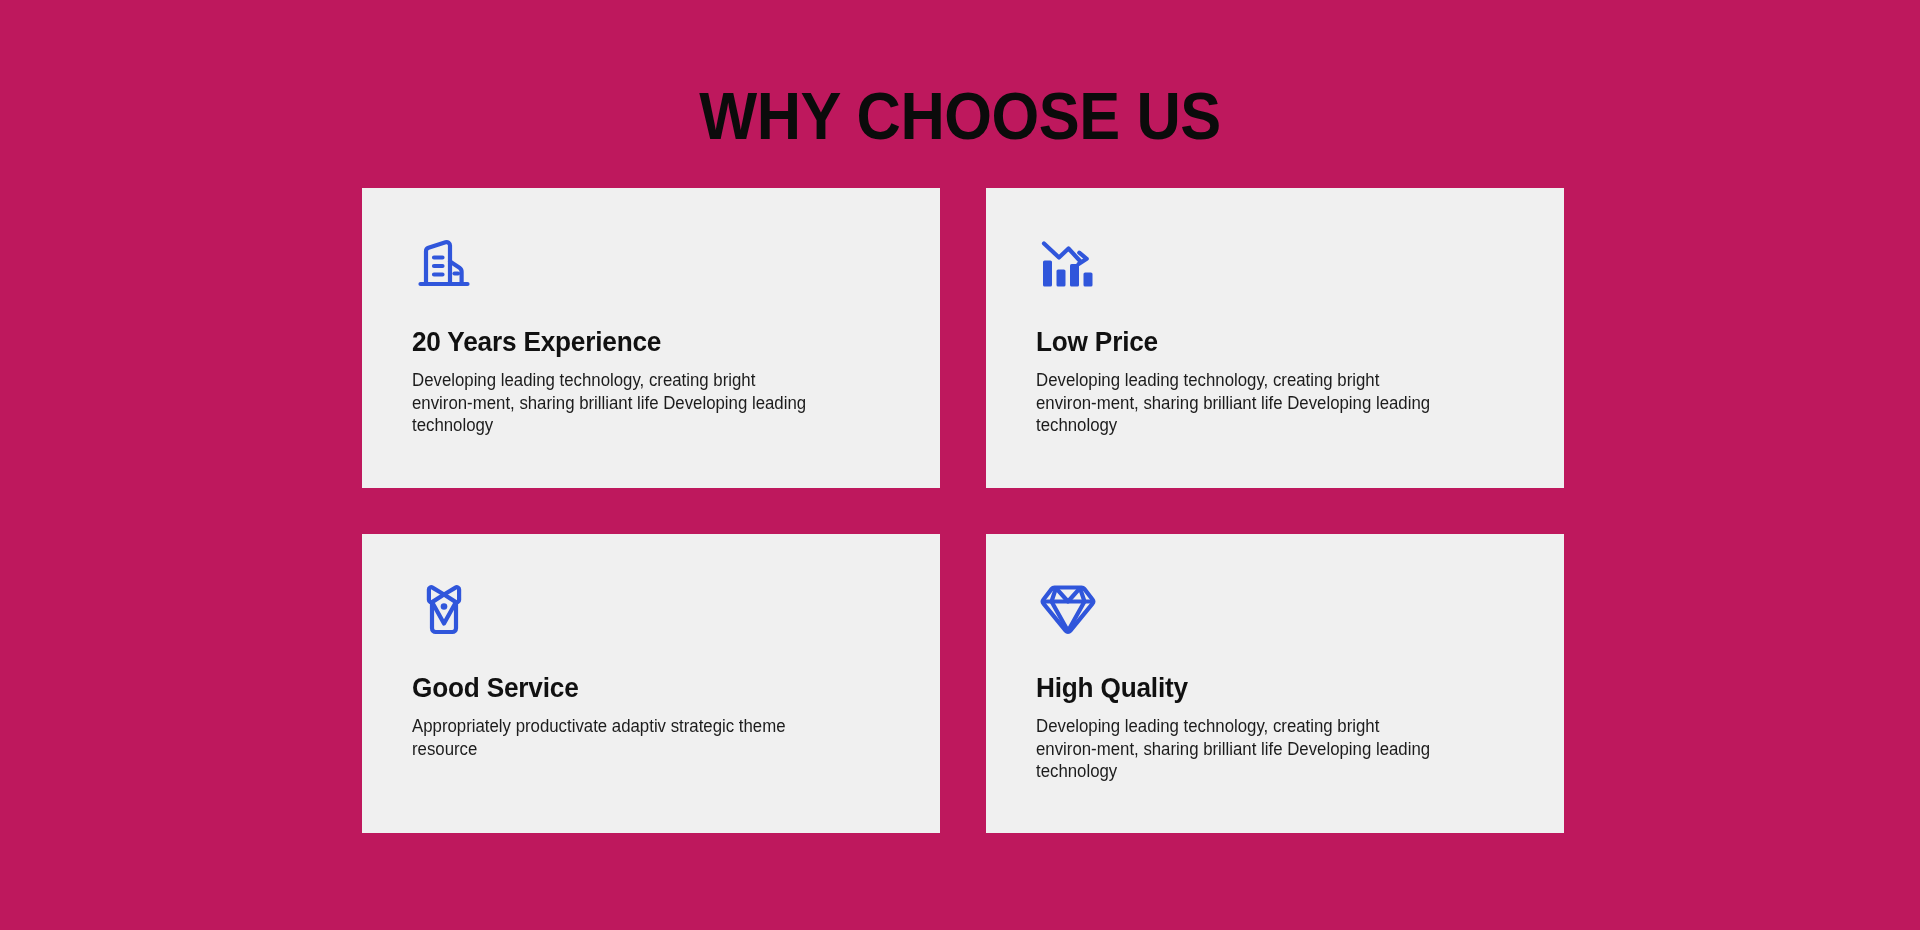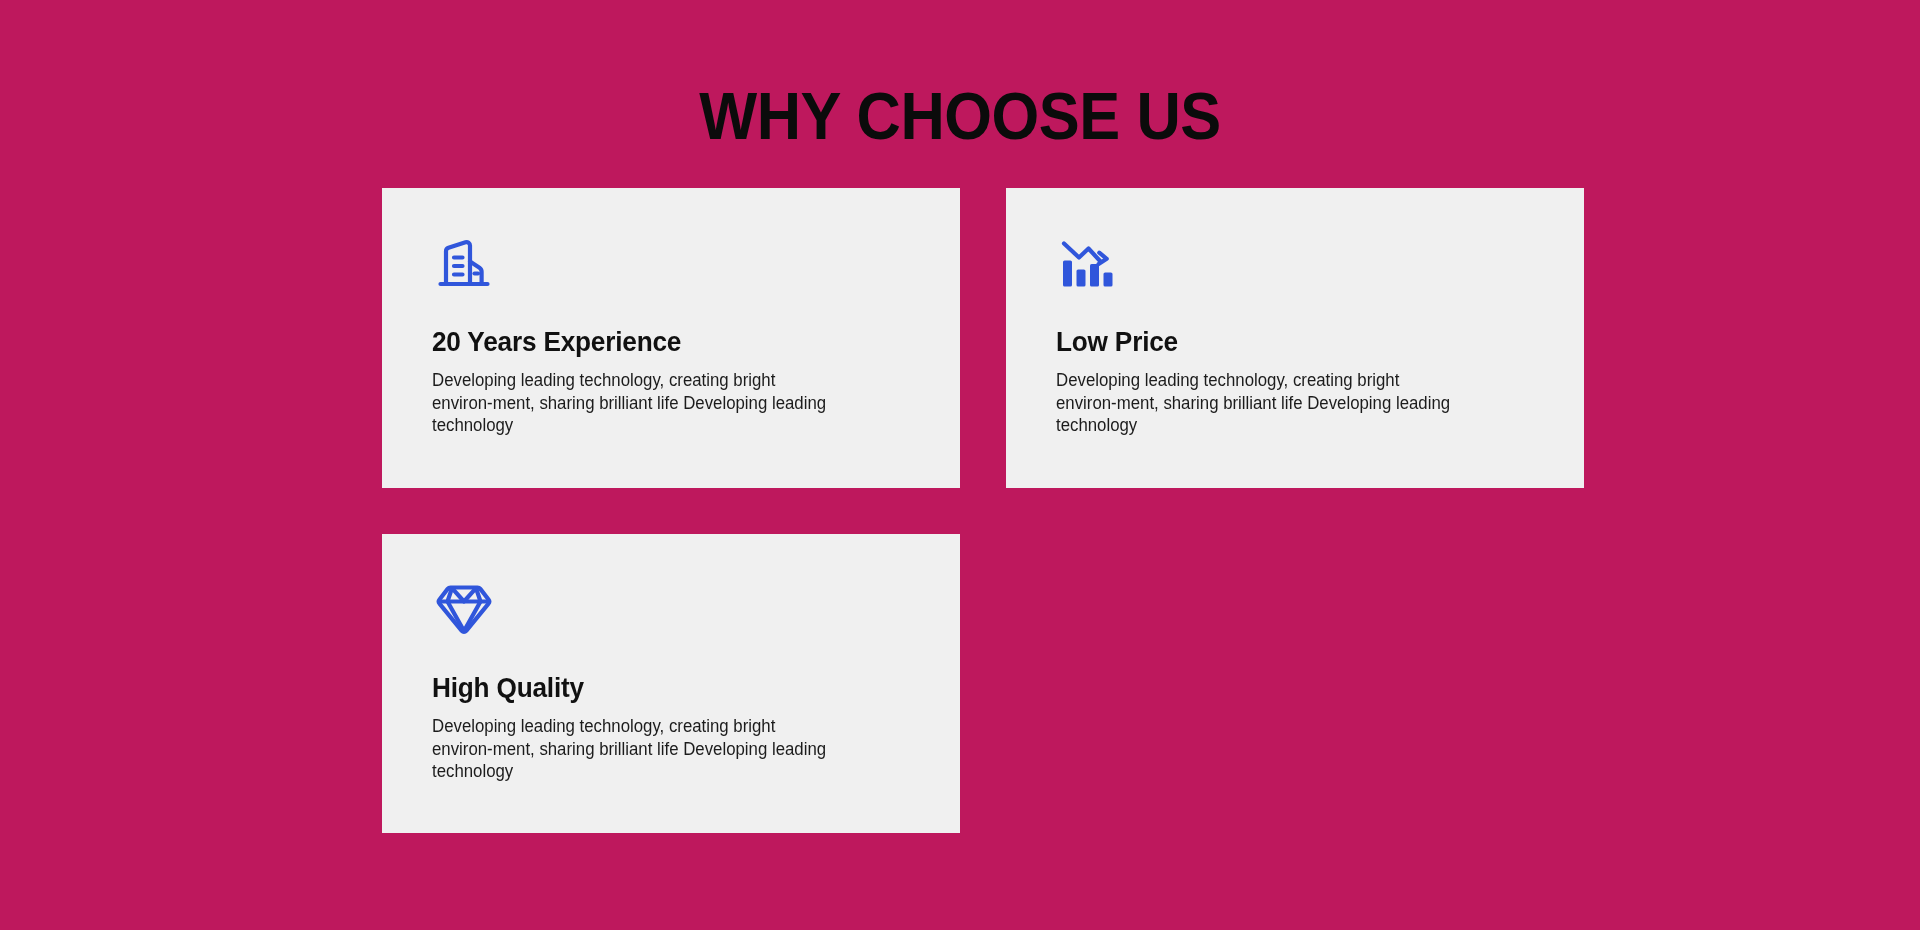--- a/index.html
+++ b/index.html
@@ -24,21 +24,21 @@
     font-size:66px;
     line-height:76px;
     letter-spacing:-0.5px;
     color:#0b0b0b;
     transform:scaleX(0.93);
     transform-origin:center top;
     white-space:nowrap;
   }
   .grid {
     position:absolute;
-    left:382px; top:188px;
+    left:362px; top:188px;
     width:1254px;
     display:grid;
     grid-template-columns:578px 578px;
     grid-template-rows:300px 299px;
     column-gap:42px;
     row-gap:45px;
     gap:46px;
   }
   .card {
     background:#f0f0f0;
@@ -105,20 +105,33 @@
           <rect x="34" y="32" width="9" height="22.5" rx="1.6" fill="#3056db"></rect>
           <rect x="47.5" y="40.5" width="9" height="14" rx="1.6" fill="#3056db"></rect>
           <path d="M8 11.5l15 14 9.5-9 12 13" stroke="#3056db" stroke-width="4.2" stroke-linecap="round" stroke-linejoin="round"></path>
           <path d="M46 24.5l-1.5 9.5 9.5-1.5" stroke="#3056db" stroke-width="4.2" stroke-linecap="round" stroke-linejoin="round" transform="rotate(-132 46 29)"></path>
         </svg>
       </span>
       <div class="card-title">Low Price</div>
       <div class="card-desc">Developing leading technology, creating bright environ-ment, sharing brilliant life Developing leading technology</div>
     </div>
 
+    <div class="card">
+      <span class="card-icon">
+        <svg viewBox="0 0 64 64" fill="none" xmlns="http://www.w3.org/2000/svg">
+          <path d="M32 16.5L20.5 9.6c-1.6-1-3.6.2-3.6 2v10.3c0 1.8 2 3 3.6 2L32 16.5z" stroke="#3056db" stroke-width="4.2" stroke-linejoin="round"></path>
+          <path d="M32 16.5l11.5-6.9c1.6-1 3.6.2 3.6 2v10.3c0 1.8-2 3-3.6 2L32 16.5z" stroke="#3056db" stroke-width="4.2" stroke-linejoin="round"></path>
+          <path d="M20 24.5v25.8c0 2.1 1.7 3.7 3.7 3.7h16.6c2 0 3.7-1.6 3.7-3.7V24.5" stroke="#3056db" stroke-width="4.2" stroke-linecap="round" stroke-linejoin="round"></path>
+          <path d="M20.3 24.4L32 45.5l11.7-21.1" stroke="#3056db" stroke-width="4.2" stroke-linecap="round" stroke-linejoin="round"></path>
+          <circle cx="32" cy="28.5" r="3.3" fill="#3056db"></circle>
+        </svg>
+      </span>
+      <div class="card-title">Good Service</div>
+      <div class="card-desc">Appropriately productivate adaptiv strategic theme resource</div>
+    </div>
 
     <div class="card">
       <span class="card-icon">
         <svg viewBox="0 0 64 64" fill="none" xmlns="http://www.w3.org/2000/svg">
           <path d="M18.5 9.5h27c1.1 0 2.1.5 2.8 1.4l8.2 10.6c1 1.3.9 3.2-.2 4.4L34.2 52.8c-1.2 1.3-3.2 1.3-4.4 0L7.7 25.9c-1.1-1.2-1.2-3.1-.2-4.4l8.2-10.6c.7-.9 1.7-1.4 2.8-1.4z" stroke="#3056db" stroke-width="4.2" stroke-linejoin="round"></path>
           <path d="M7.5 23.5h49" stroke="#3056db" stroke-width="4.2" stroke-linecap="round"></path>
           <path d="M20 10.2l-4.5 13.3L32 53" stroke="#3056db" stroke-width="4.2" stroke-linejoin="round"></path>
           <path d="M44 10.2l4.5 13.3L32 53" stroke="#3056db" stroke-width="4.2" stroke-linejoin="round"></path>
           <path d="M20 10.2L32 23.5l12-13.3" stroke="#3056db" stroke-width="4.2" stroke-linejoin="round"></path>
         </svg>

